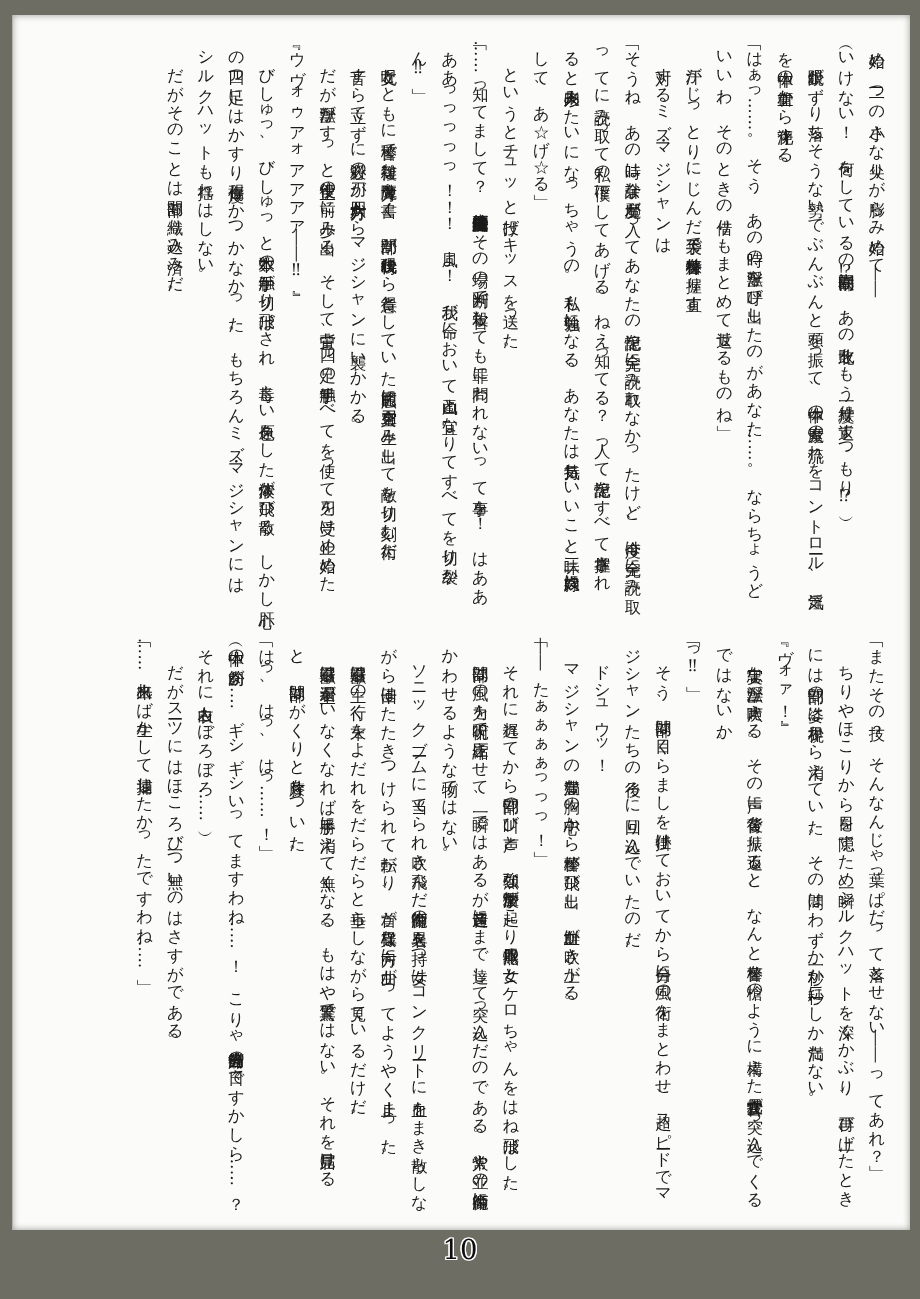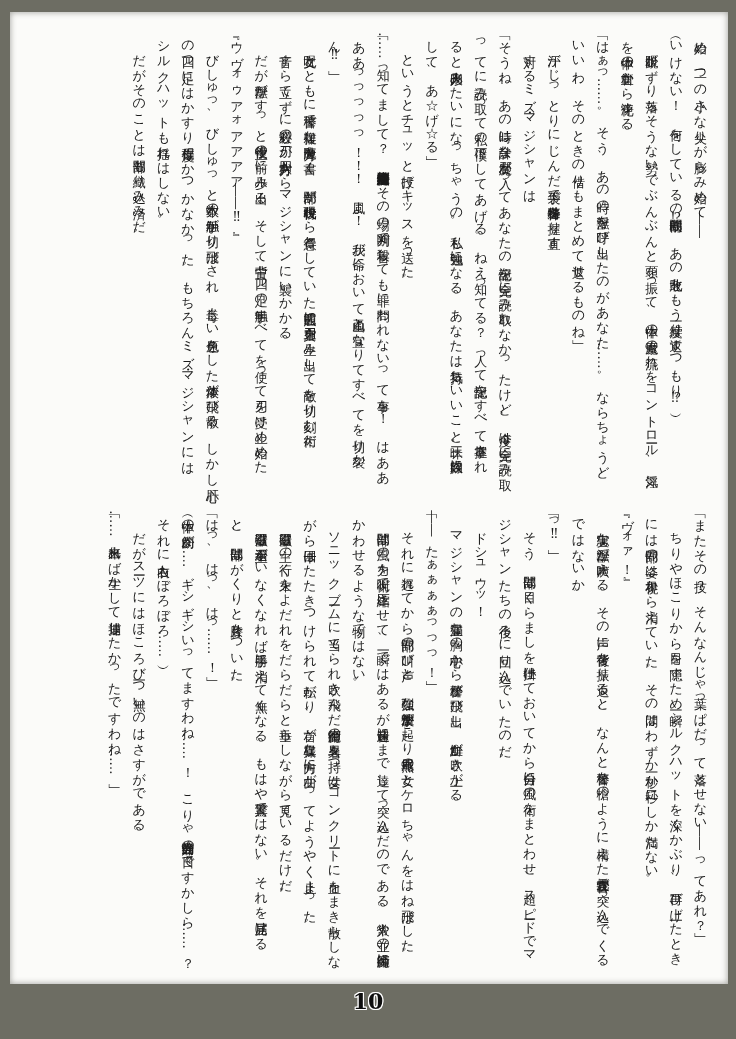--- a/index.html
+++ b/index.html
@@ -27,21 +27,21 @@
     text-align:left;
   }
   .vblock p{margin:0;padding:0;}
   .vblock p.indent{text-indent:1em;}
   #block-top{top:32px;right:24px;left:26px;height:448px;}
   #block-bottom{top:510px;right:24px;left:26px;height:458px;}
   .page-number{
     position:absolute;
     left:0;right:0;top:988px;
     text-align:center;
-    font-weight:bold;
+    font-weight:normal;
     font-size:22px;
     color:#0e0e0e;
     text-shadow:
       -1px 0 0 #fff, 1px 0 0 #fff, 0 -1px 0 #fff, 0 1px 0 #fff,
       -1px -1px 0 #fff, 1px 1px 0 #fff, -1px 1px 0 #fff, 1px -1px 0 #fff;
   }
 </style>
 </head>
 <body>
 

